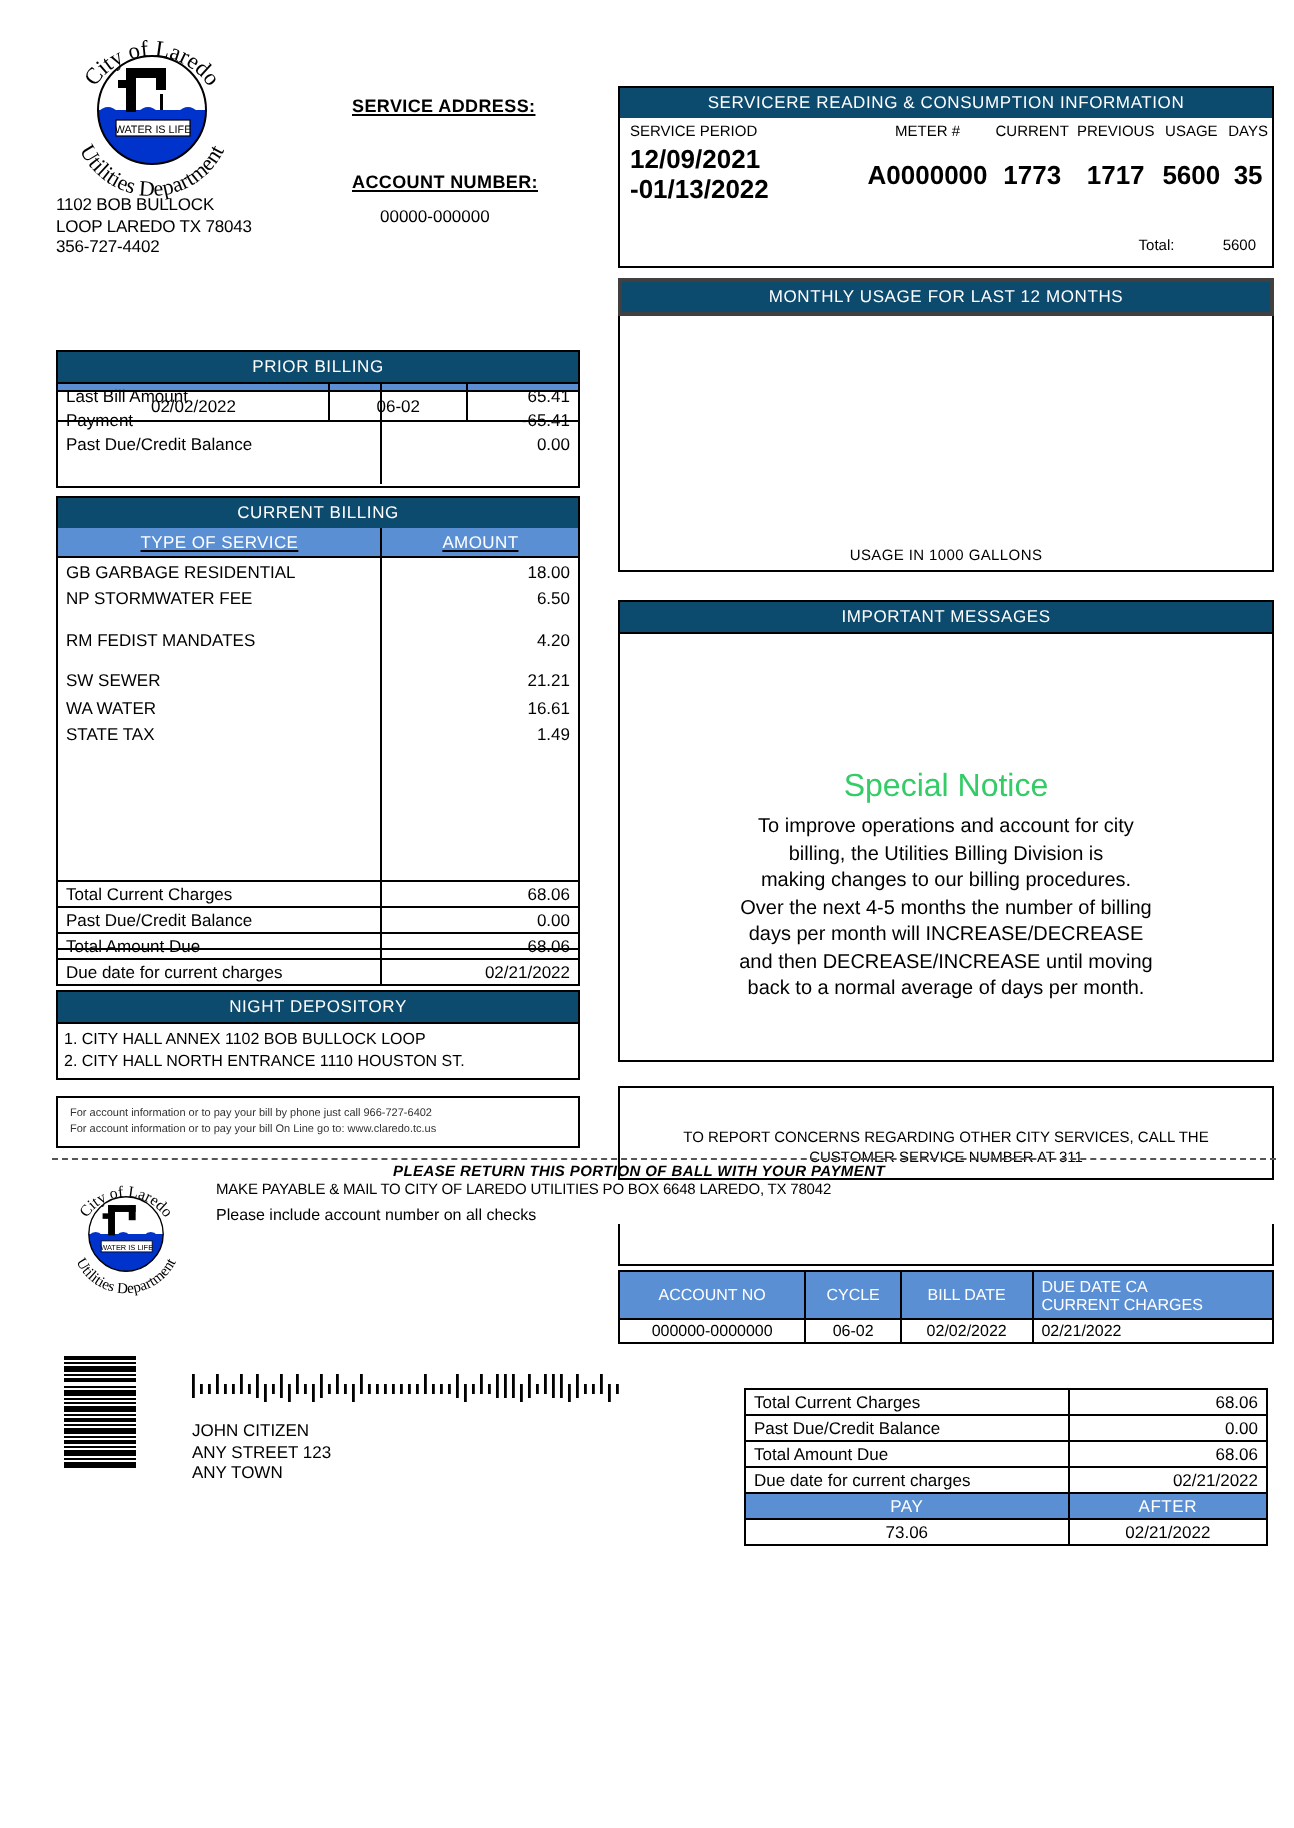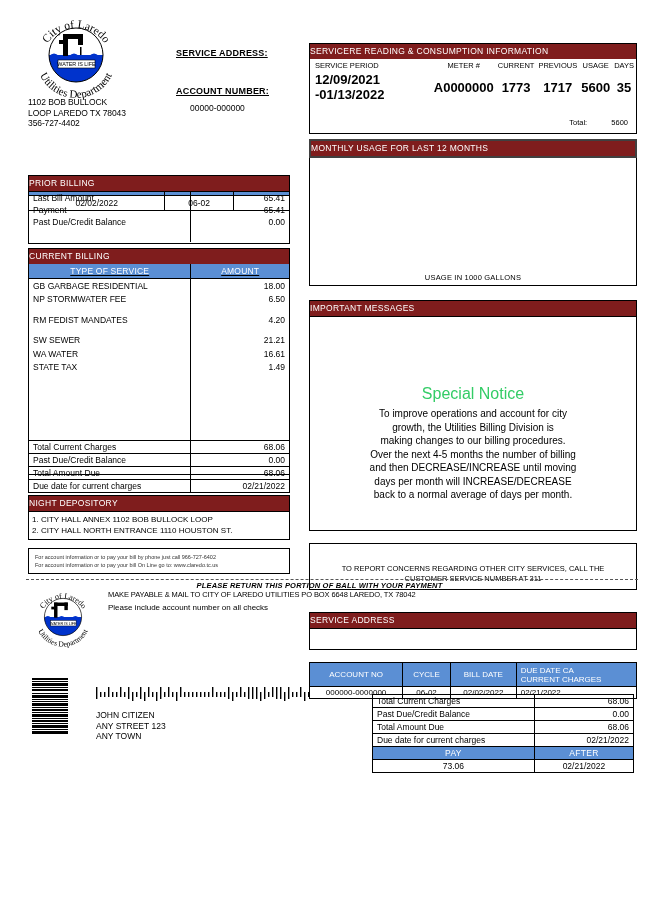--- a/index.html
+++ b/index.html
@@ -9,23 +9,23 @@
     background: #ffffff;
     font-family: "Liberation Sans", sans-serif;
     color: #000;
     position: relative;
     overflow: hidden;
   }
   .page { position: relative; width: 647px; height: 914px; }
 
   
   .blue-head {
-    background: #7f1d1d;
+    background: #0c4a6e;
     color: #ffffff;
-    text-align: left;
+    text-align: center;
     font-size: 8.5px;
     letter-spacing: .3px;
     padding: 2px 0 2px;
     line-height: 11px;
   }
 
   
   .logo-wrap { position:absolute; left: 28px; top: 10px; width: 96px; height: 90px; }
   .logo-wrap svg { display:block; }
   .addr-left {
@@ -135,21 +135,21 @@
   }
 
   
   .stub-logo { position:absolute; left:28px; top:586px; width:70px; height:62px; }
   .mail1 { position:absolute; left:108px; top:590px; font-size:7.5px; letter-spacing:-.1px; }
   .mail2 { position:absolute; left:108px; top:603px; font-size:8px; }
 
   .svc-stub { position:absolute; left:309px; top:612px; width:328px; }
   .svc-stub .blue-head { border:1px solid #000; }
   .svc-stub .empty { border:1px solid #000; border-top:none; height:21px; }
-  .svc-stub table { width:100%; border-collapse:collapse; margin-top:12px;border-radius:13px; }
+  .svc-stub table { width:100%; border-collapse:collapse; margin-top:2px;border-radius:13px; }
   .svc-stub th {
     background:#5b8fd4; color:#fff; font-size:8px; font-weight:normal;
     border:1px solid #000; padding:2px 4px; text-align:left; line-height:9px; height:24px;
   }
   .svc-stub th.ctr { text-align:center; }
   .svc-stub td { font-size:8px; border:1px solid #000; padding:1px 4px; height:12px; }
   .svc-stub td.ctr { text-align:center; }
 
   .barcode { position:absolute; left:32px; top:678px; width:36px; height:56px; }
   .imb { position:absolute; left:96px; top:684px; width:218px; height:20px; }
@@ -380,25 +380,25 @@
       <div class="usage-caption">USAGE IN 1000 GALLONS</div>
     </div>
   </div>
 
   <div class="msgs">
     <div class="blue-head">IMPORTANT MESSAGES</div>
     <div class="msgs-body">
       <div class="special-title">Special Notice</div>
       <div class="special-body">
         <div>To improve operations and account for city</div>
-        <div>growth, the Utilities Billing Division is</div>
+        <div>billing, the Utilities Billing Division is</div>
         <div>making changes to our billing procedures.</div>
         <div>Over the next 4-5 months the number of billing</div>
+        <div>days per month will INCREASE/DECREASE</div>
         <div>and then DECREASE/INCREASE until moving</div>
-        <div>days per month will INCREASE/DECREASE</div>
         <div>back to a normal average of days per month.</div>
       </div>
     </div>
   </div>
 
   <div class="concerns">
     <div>TO REPORT CONCERNS REGARDING OTHER CITY SERVICES, CALL THE</div>
     <div>CUSTOMER SERVICE NUMBER AT 311</div>
   </div>
 
@@ -433,21 +433,20 @@
       <text font-family="Liberation Serif, serif" font-size="11" fill="#000">
         <textPath href="#arcBot2" startOffset="50%" text-anchor="middle">Utilities Department</textPath>
       </text>
     </svg>
   </div>
 
   <div class="mail1">MAKE PAYABLE &amp; MAIL  TO CITY OF LAREDO UTILITIES PO BOX 6648 LAREDO, TX 78042</div>
   <div class="mail2">Please include account number on all checks</div>
 
   <div class="svc-stub">
-    <div class="blue-head">SERVICE ADDRESS</div>
     <div class="empty"></div>
     <table>
       <tbody>
           <tr>
         <th class="ctr">ACCOUNT NO</th>
         <th class="ctr">CYCLE</th>
         <th class="ctr">BILL DATE</th>
         <th>
           <span>DUE DATE CA</span><br>
           <span>CURRENT CHARGES</span>

